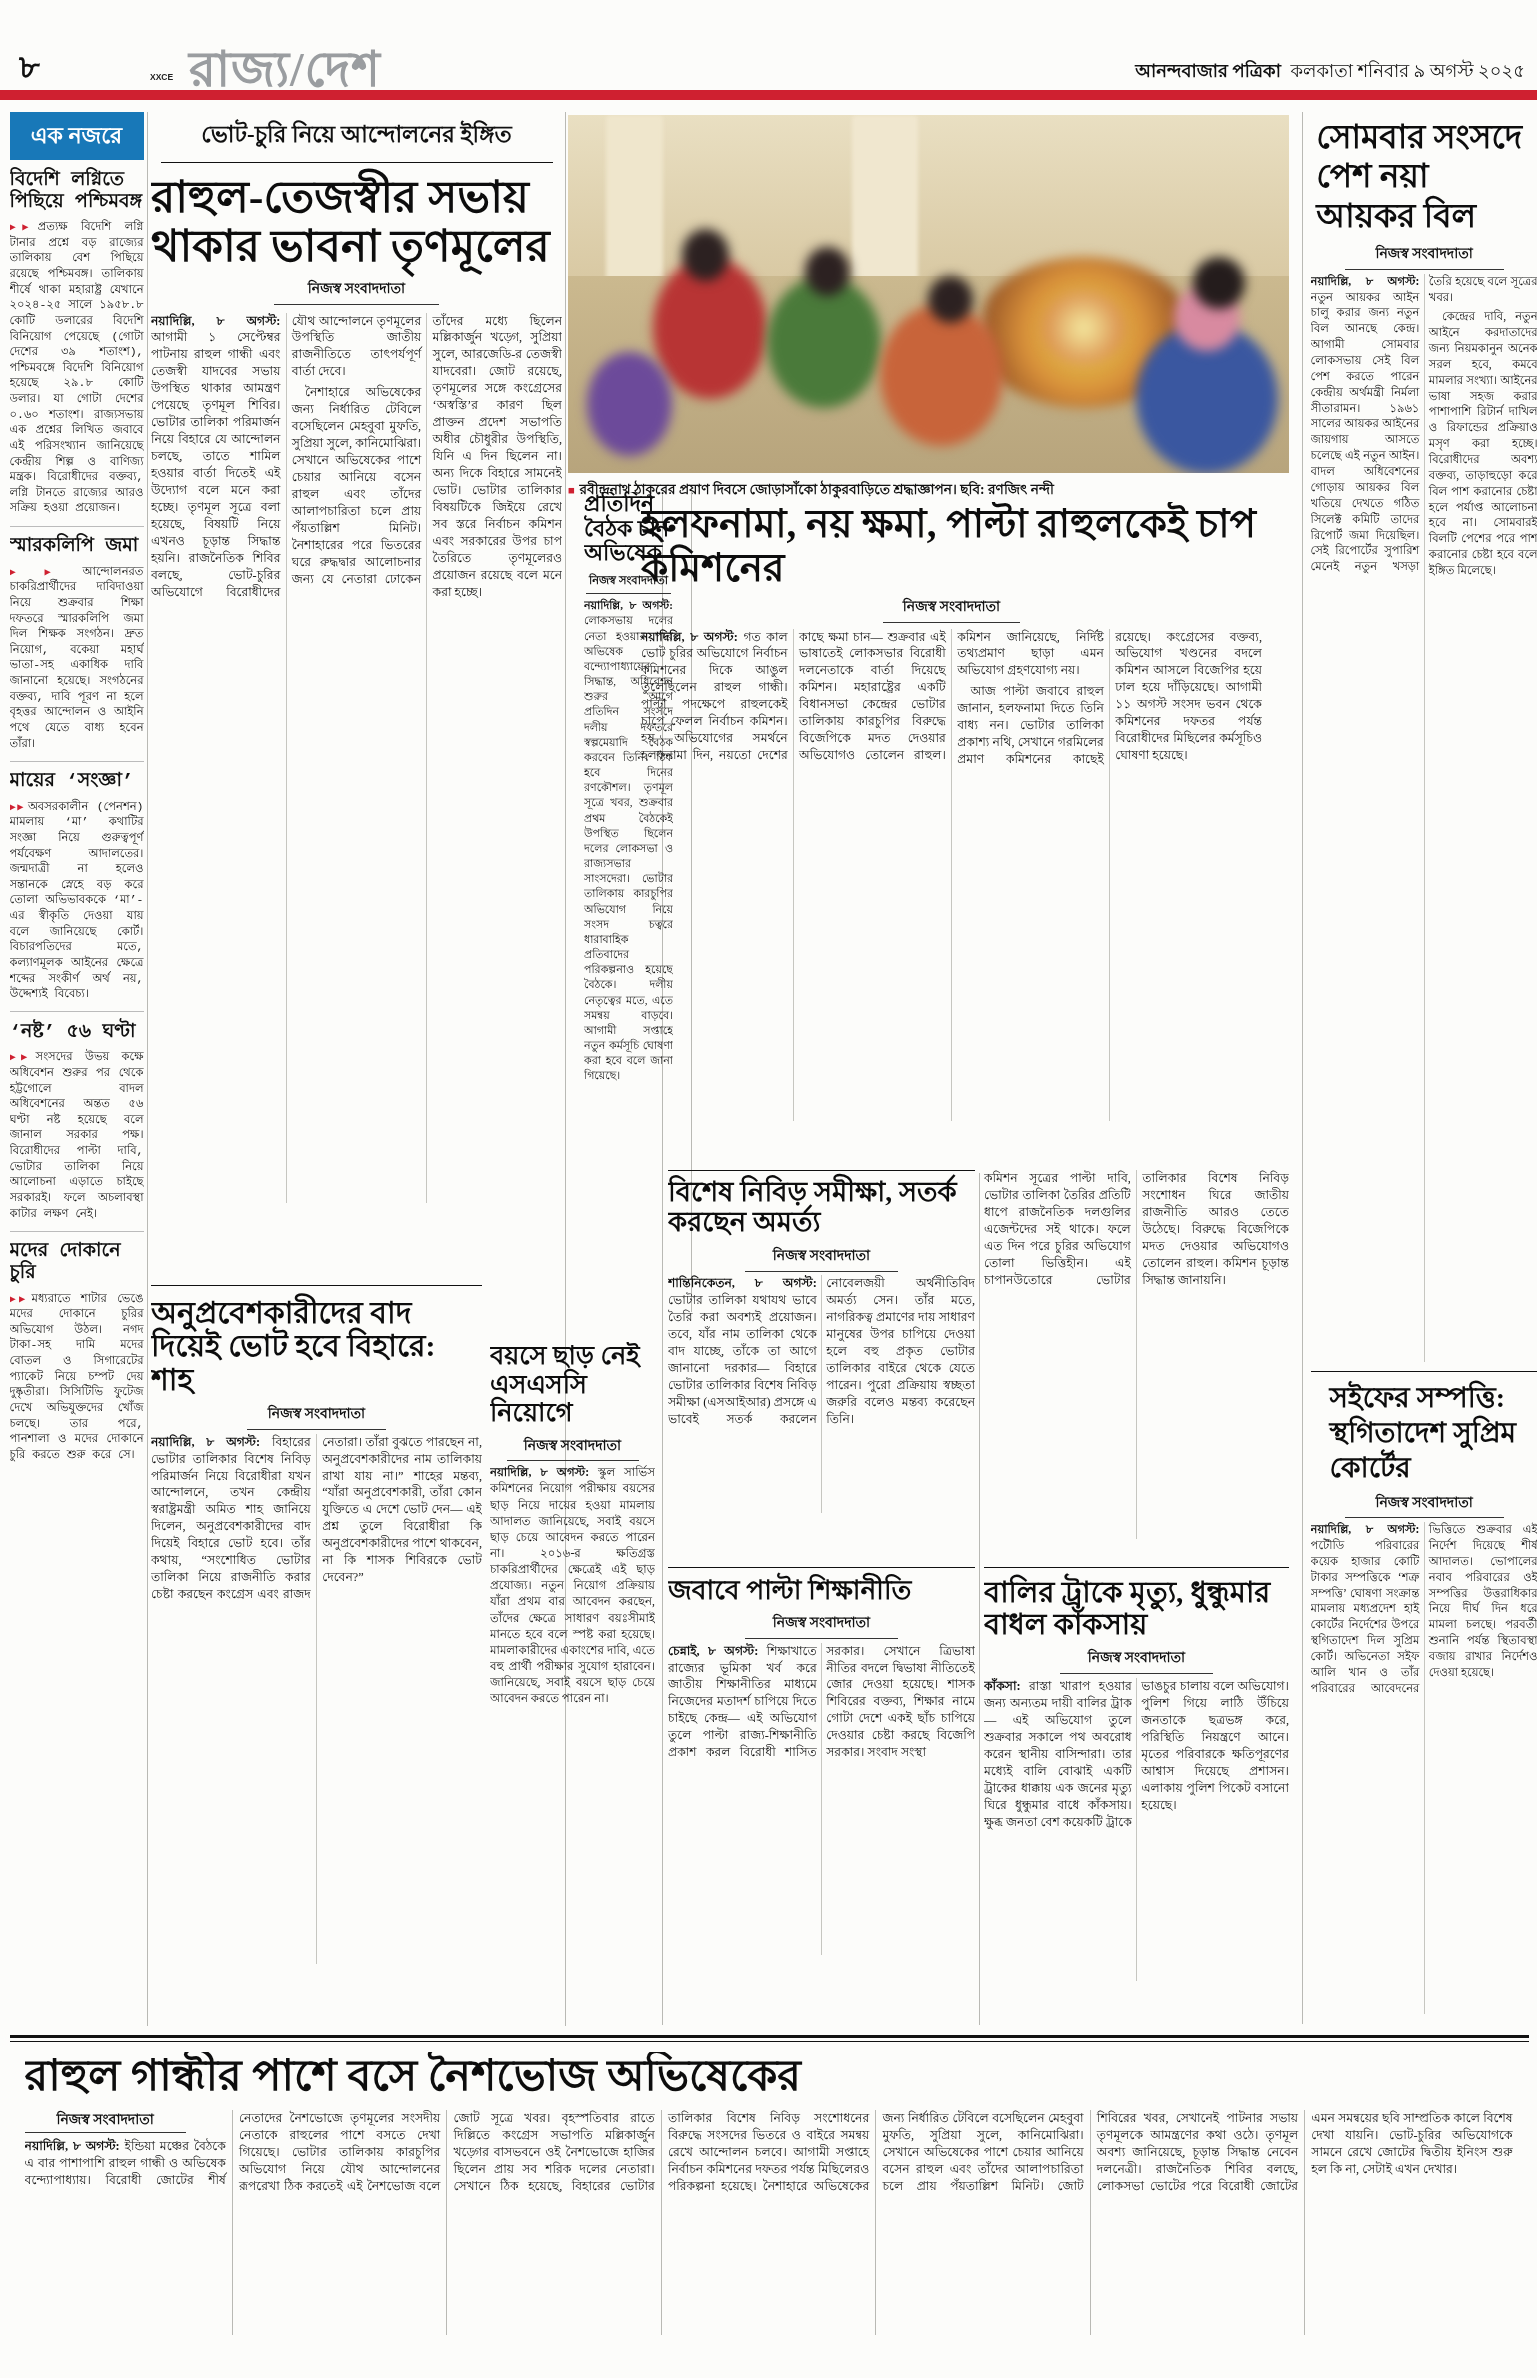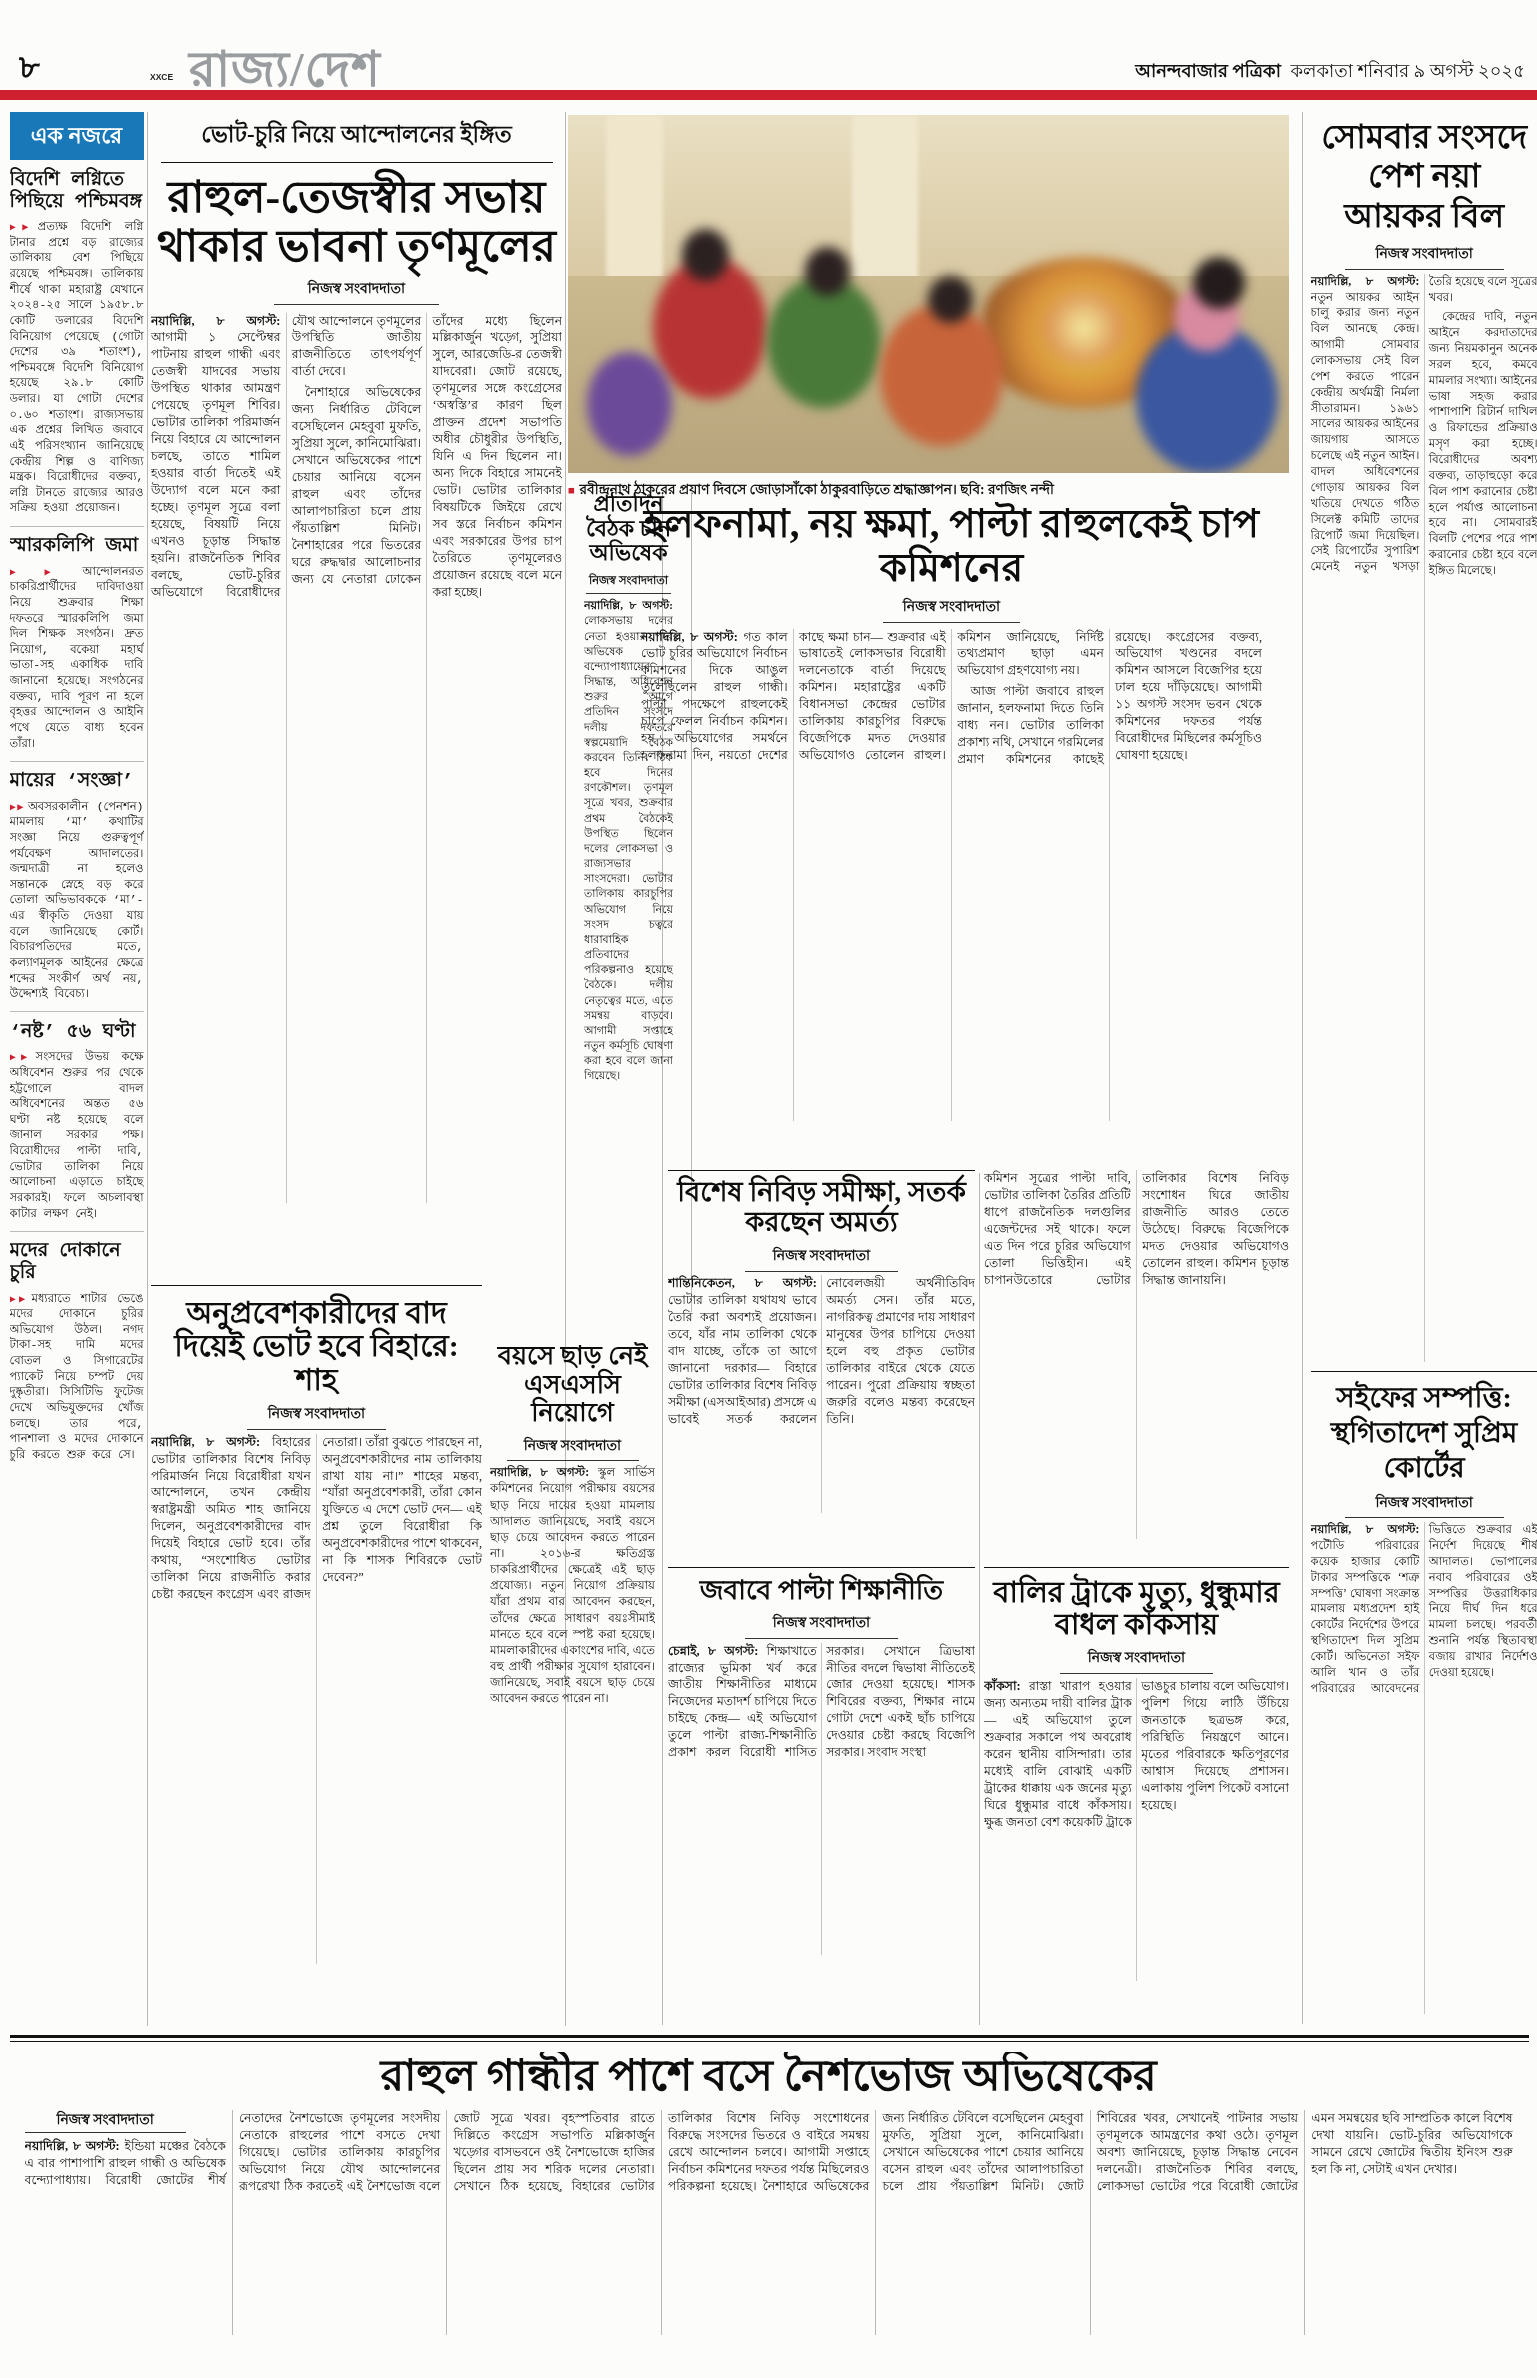--- a/index.html
+++ b/index.html
@@ -13,21 +13,21 @@
   .dateline-top b{margin-right:9.5px;}
   .redbar{position:absolute;left:0;top:90px;width:1538px;height:9.5px;background:#cf2030;}
   
   .vrule{position:absolute;width:0;border-left:0.9px solid #b9b9b4;}
   .byline{display:block;text-align:center;font-weight:bold;font-size:14px;margin:5.7px auto 3.8px;padding-bottom:2.8px;
           border-bottom:0.9px solid #333;width:80%;}
   .body{ text-align:justify;font-size:12.3px;line-height:1.38;overflow:hidden;}
   .body p{margin:0 0 3.8px;text-indent:13.2px;}
   .body p.first{text-indent:0;}
   .dl{font-weight:bold;}
-  .hl{font-weight:bold;text-align:center;color:#0d0d0d;line-height:1.12;}
+  .hl{font-weight:bold;color:#0d0d0d;line-height:1.12;}
   
   .rail-l{position:absolute;left:9.5px;top:112px;width:134px;height:1912px;overflow:hidden;border-right:0;}
   .rail-l .boxtitle{background:#1878b8;color:#fff;font-weight:bold;font-size:22px;text-align:center;padding:5.7px 1.9px;}
   .rail-item{border-bottom:0.9px solid #bbb;padding:7.6px 0 9.5px;font-family:Liberation Mono, monospace;}
   .rail-item h3{margin:1.9px 0 5.7px;font-size:19px;line-height:1.15;}
   .rail-item .bt{font-size:11.5px;line-height:1.36;text-align:justify;}
   .arrow{color:#cf2030;font-size:10.4px;margin-right:2.8px;}
   
   .lead{position:absolute;left:151px;top:112px;width:411px;height:1166px;overflow:hidden;}
   .kicker{font-size:23px;font-weight:bold;text-align:center;border-bottom:0.9px solid #111;padding-bottom:7.6px;margin:3.8px 9.5px 9.5px;}

